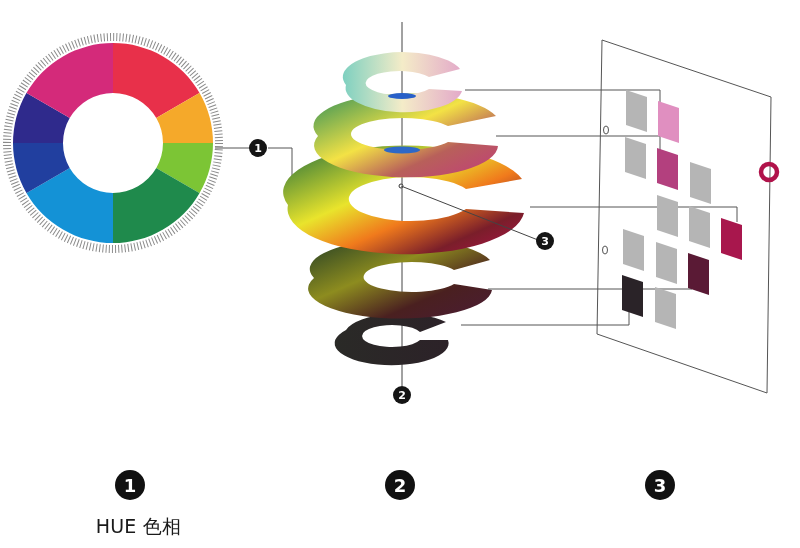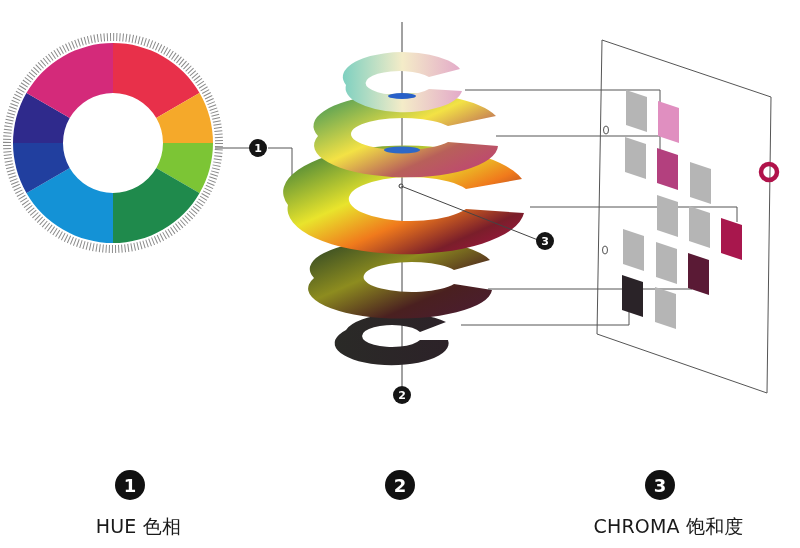--- a/index.html
+++ b/index.html
@@ -122,14 +122,13 @@
 
 <div class="legend" style="left:60px;width:140px;">
   <div class="num">1</div>
   <div class="lbl">HUE 色相</div>
 </div>
 <div class="legend" style="left:305px;width:190px;">
   <div class="num">2</div>
 </div>
 <div class="legend" style="left:565px;width:190px;">
   <div class="num">3</div>
-  <div class="lbl">CHROMA 饱和度</div>
 </div>
 
 </body></html>

